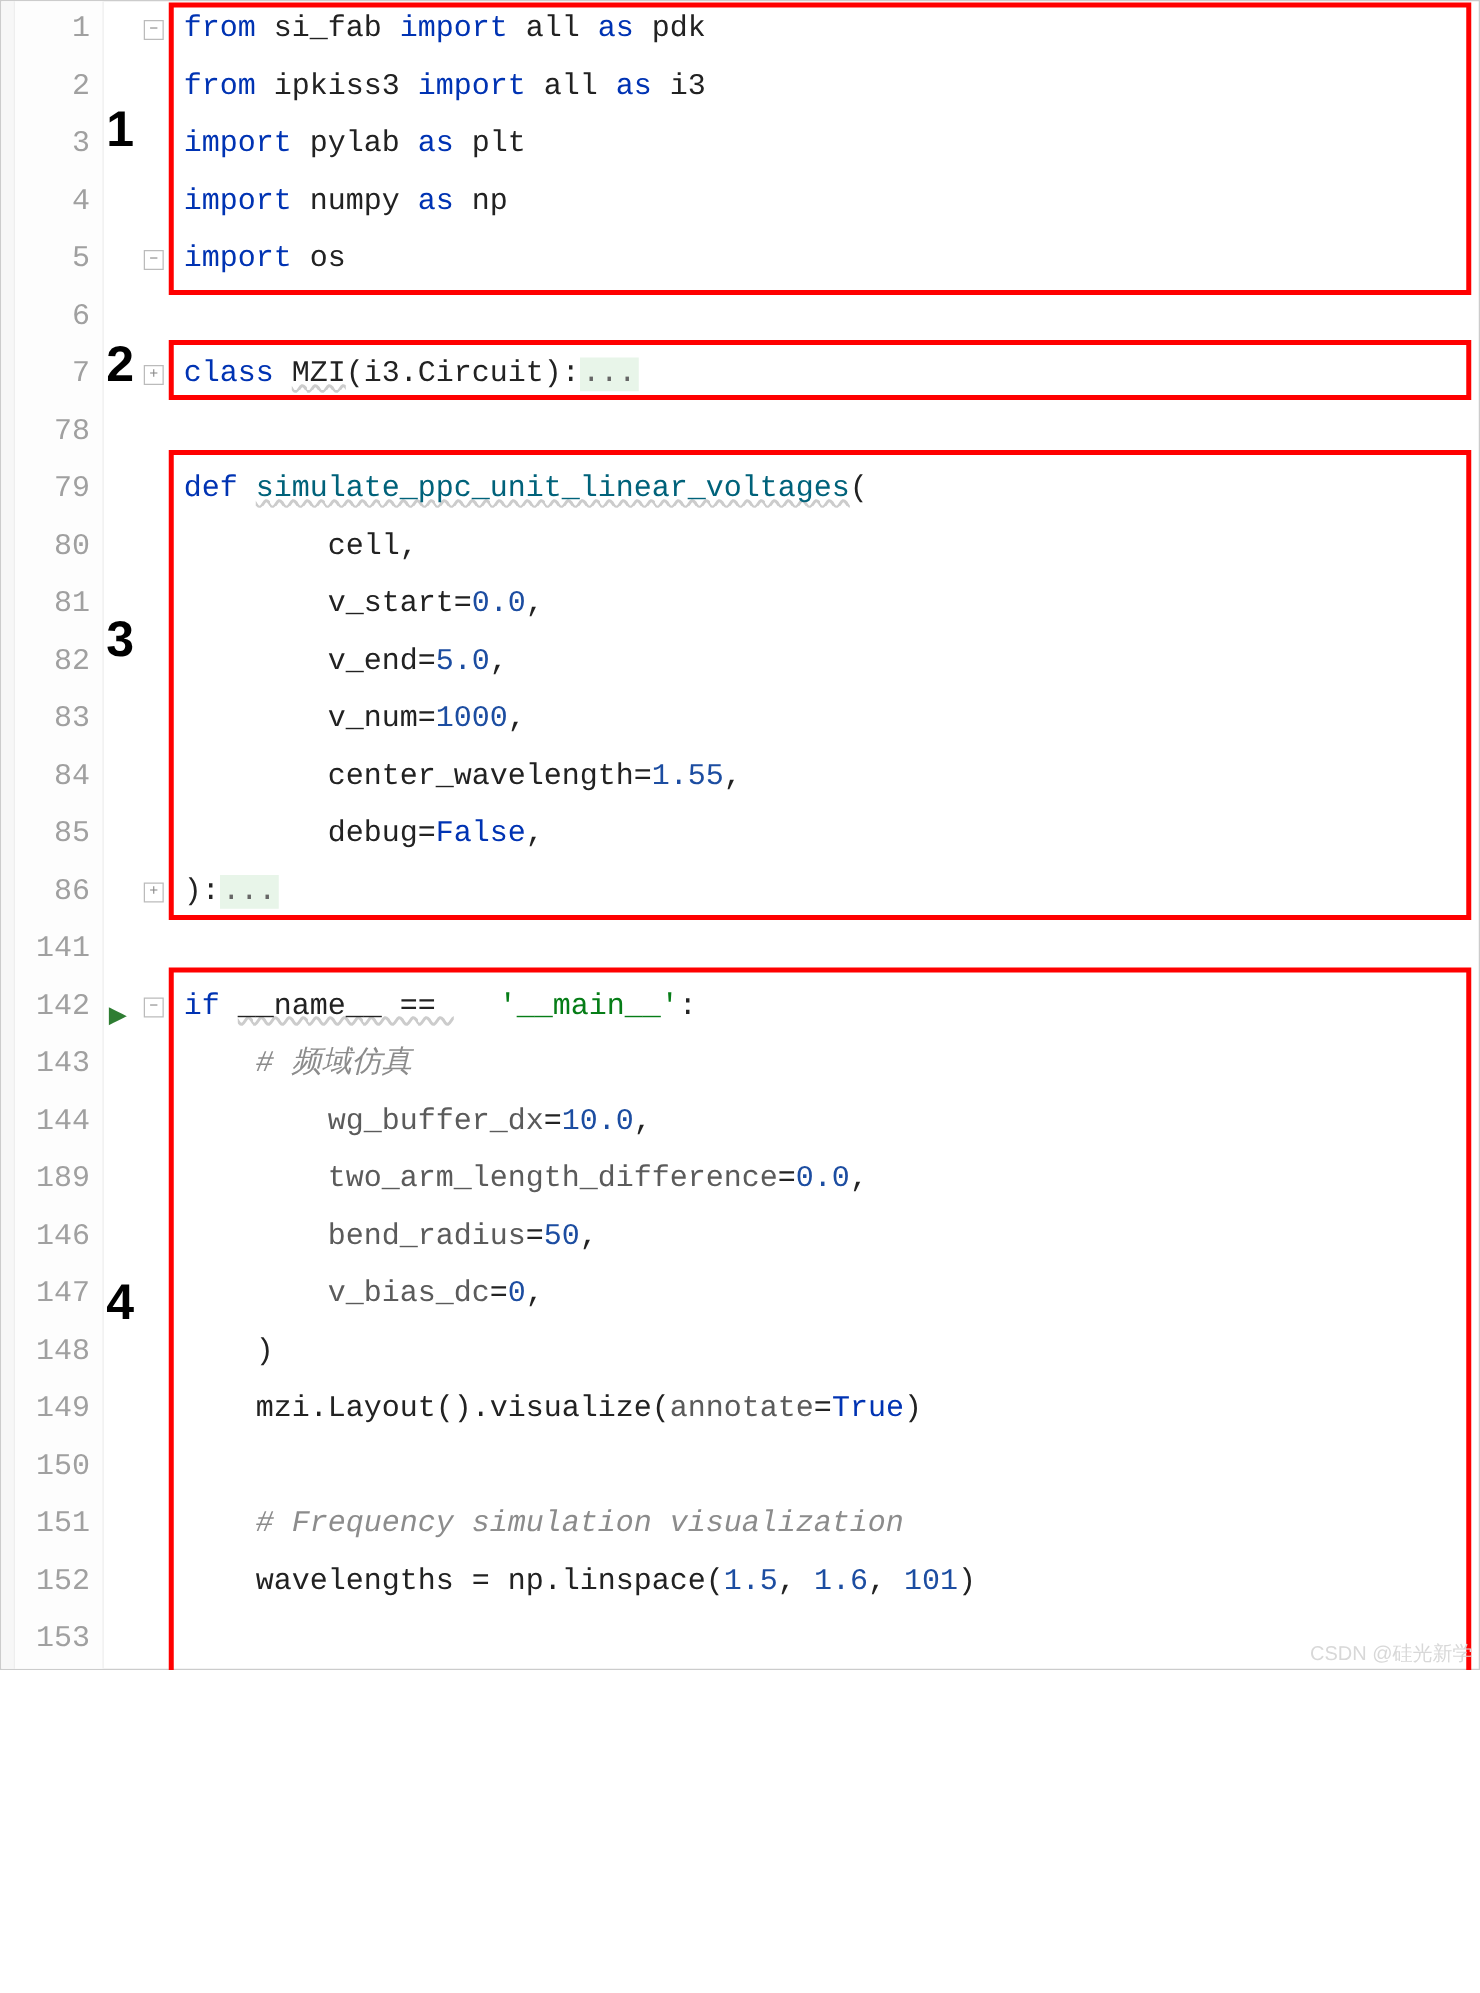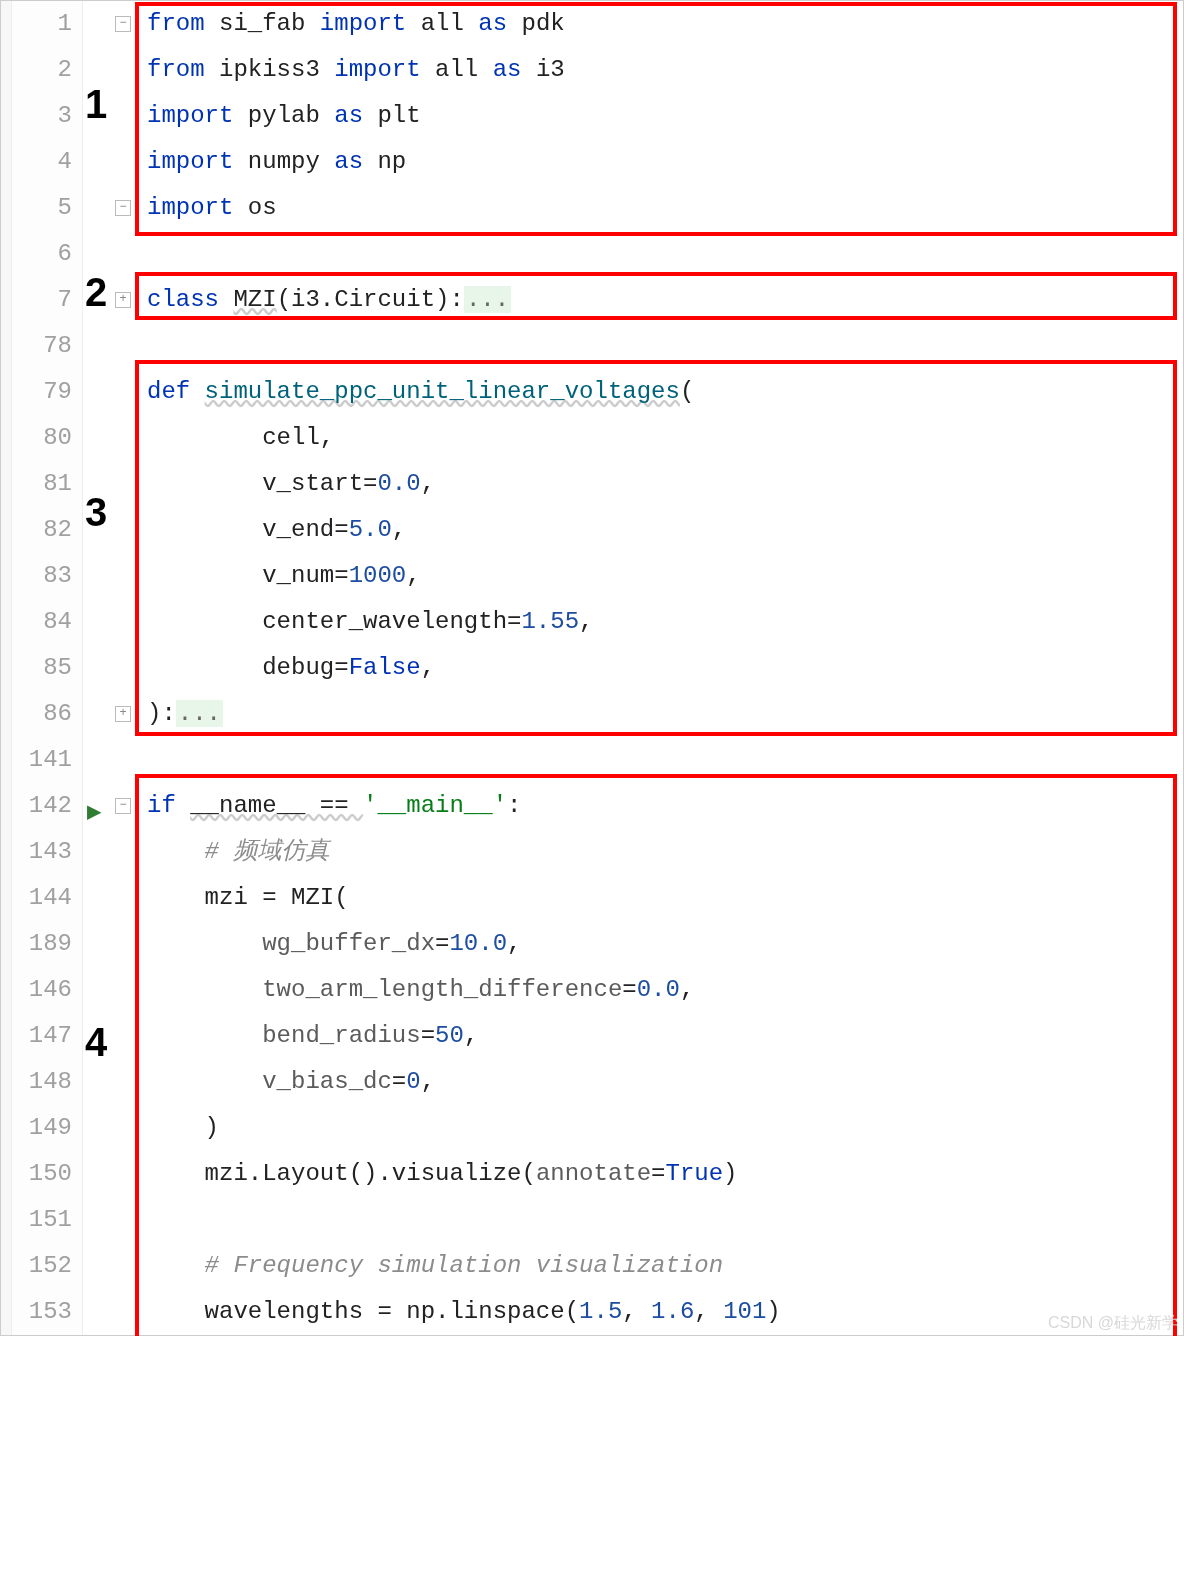--- a/index.html
+++ b/index.html
@@ -68,21 +68,21 @@
   }
   .code-line {
     height: 46px;
     line-height: 46px;
     white-space: pre;
     color: #222;
   }
   .kw { color: #0033b3; }
   .fnname { color: #00627a; margin-top: 13px; }
   .num { color: #1c4da1; }
-  .str { color: #067d17; }
+  .str { color: #067d17; margin-left: 36px; }
   .bool { color: #0033b3; }
   .cmt { color: #8c8c8c; font-style: italic; }
   .param { color: #5b5b5b; }
   .folded-bg { background: #e8f5e9; color:#666; padding:0 2px;}
   .underline { text-decoration: underline wavy #cccccc; text-decoration-skip-ink: none;}
   .redbox {
     position: absolute;
     border: 4px solid #ff0000;
     pointer-events: none;
   }
@@ -168,21 +168,20 @@
     <div class="code-line"><span>        cell,</span></div>
     <div class="code-line"><span>        v_start=</span><span class="num">0.0</span><span>,</span></div>
     <div class="code-line"><span>        v_end=</span><span class="num">5.0</span><span>,</span></div>
     <div class="code-line"><span>        v_num=</span><span class="num">1000</span><span>,</span></div>
     <div class="code-line"><span>        center_wavelength=</span><span class="num">1.55</span><span>,</span></div>
     <div class="code-line"><span>        debug=</span><span class="bool">False</span><span>,</span></div>
     <div class="code-line"><span>):</span><span class="folded-bg">...</span></div>
     <div class="code-line"></div>
     <div class="code-line"><span class="kw">if </span><span class="underline">__name__ == </span><span class="str">'__main__'</span><span>:</span></div>
     <div class="code-line"><span>    </span><span class="cmt"># 频域仿真</span></div>
-    <div class="code-line"><span>    mzi = MZI(</span></div>
     <div class="code-line"><span>        </span><span class="param">wg_buffer_dx</span><span>=</span><span class="num">10.0</span><span>,</span></div>
     <div class="code-line"><span>        </span><span class="param">two_arm_length_difference</span><span>=</span><span class="num">0.0</span><span>,</span></div>
     <div class="code-line"><span>        </span><span class="param">bend_radius</span><span>=</span><span class="num">50</span><span>,</span></div>
     <div class="code-line"><span>        </span><span class="param">v_bias_dc</span><span>=</span><span class="num">0</span><span>,</span></div>
     <div class="code-line"><span>    )</span></div>
     <div class="code-line"><span>    mzi.Layout().visualize(</span><span class="param">annotate</span><span>=</span><span class="bool">True</span><span>)</span></div>
     <div class="code-line"></div>
     <div class="code-line"><span>    </span><span class="cmt"># Frequency simulation visualization</span></div>
     <div class="code-line"><span>    wavelengths = np.linspace(</span><span class="num">1.5</span><span>, </span><span class="num">1.6</span><span>, </span><span class="num">101</span><span>)</span></div>
   </div>

